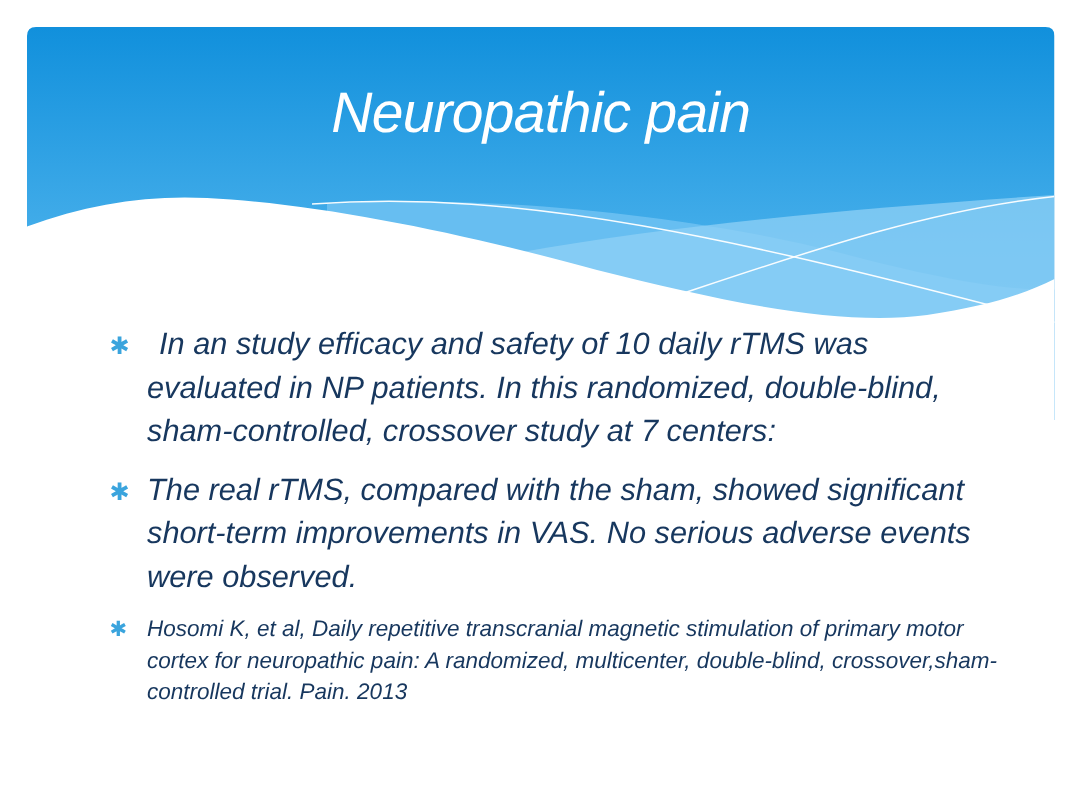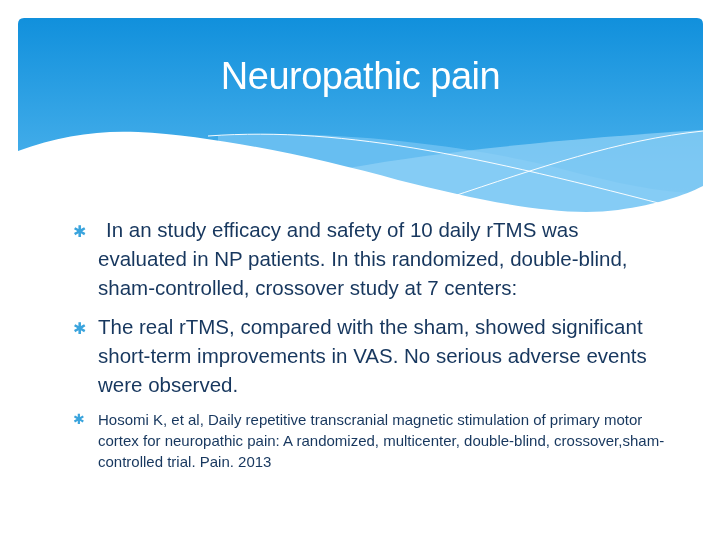--- a/index.html
+++ b/index.html
@@ -12,20 +12,21 @@
       height: 540px;
       position: relative;
       overflow: hidden;
       font-family: "Liberation Sans", "DejaVu Sans", sans-serif;
     }
     .slide {
       position: absolute;
       left: 0; top: 0;
       width: 720px; height: 432px;
       background: #ffffff;
+      font-style: italic;
     }
     .banner {
       position: absolute;
       left: 18px;
       top: 18px;
       width: 685px;
       height: 262px;
     }
     .banner svg {
       position: absolute;

